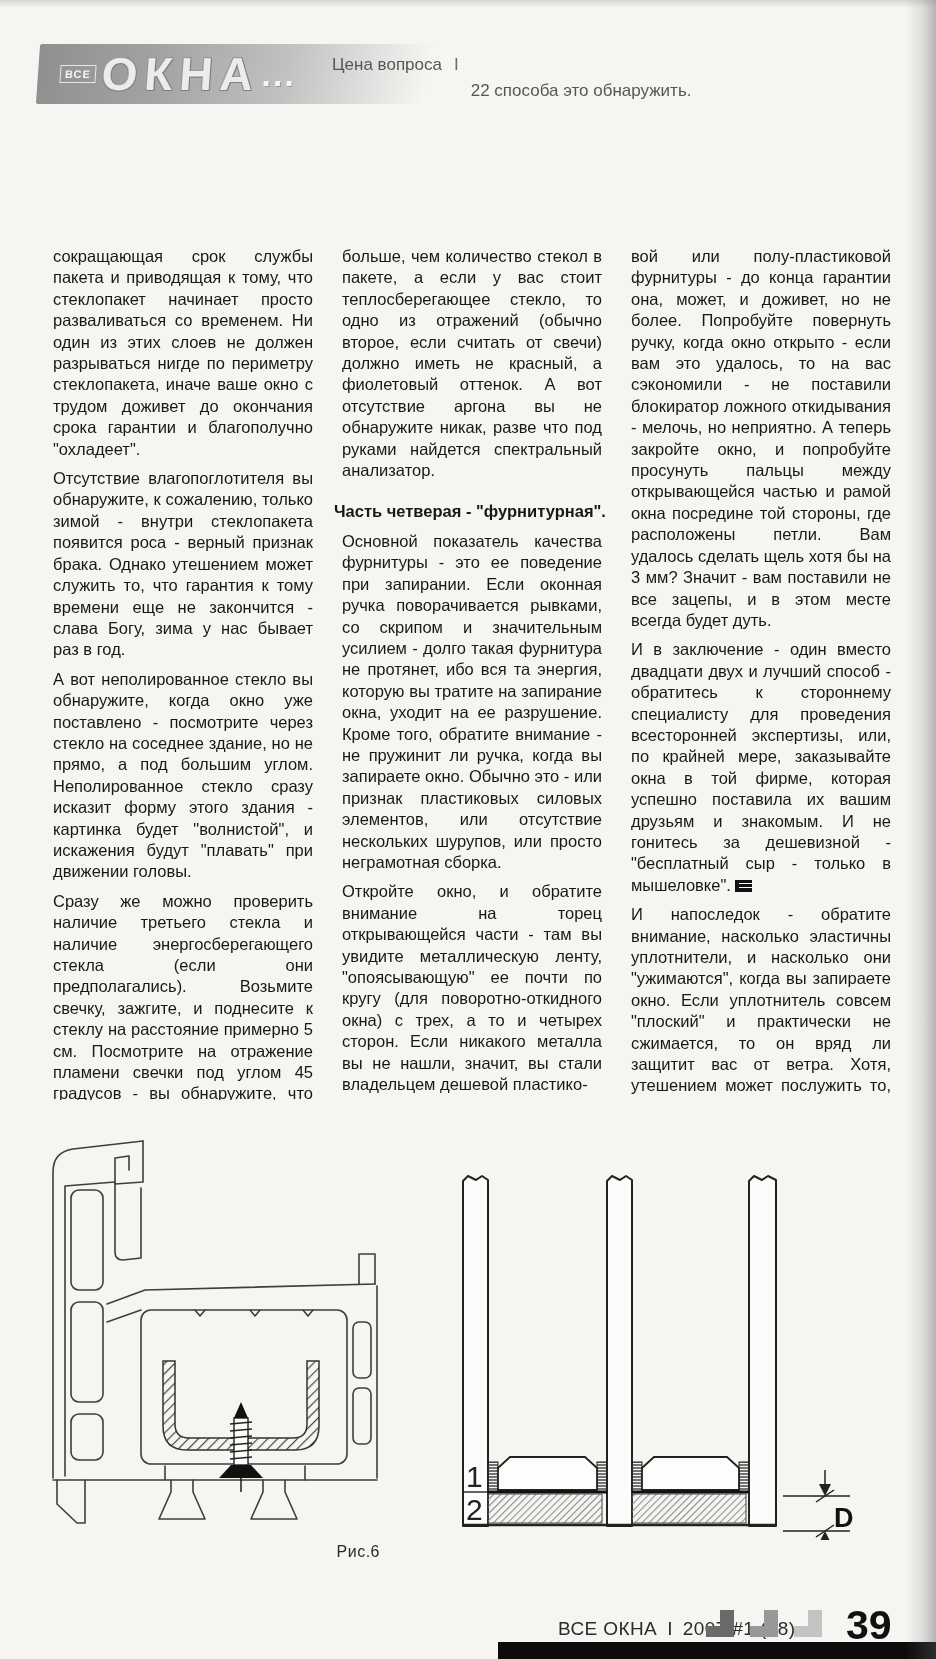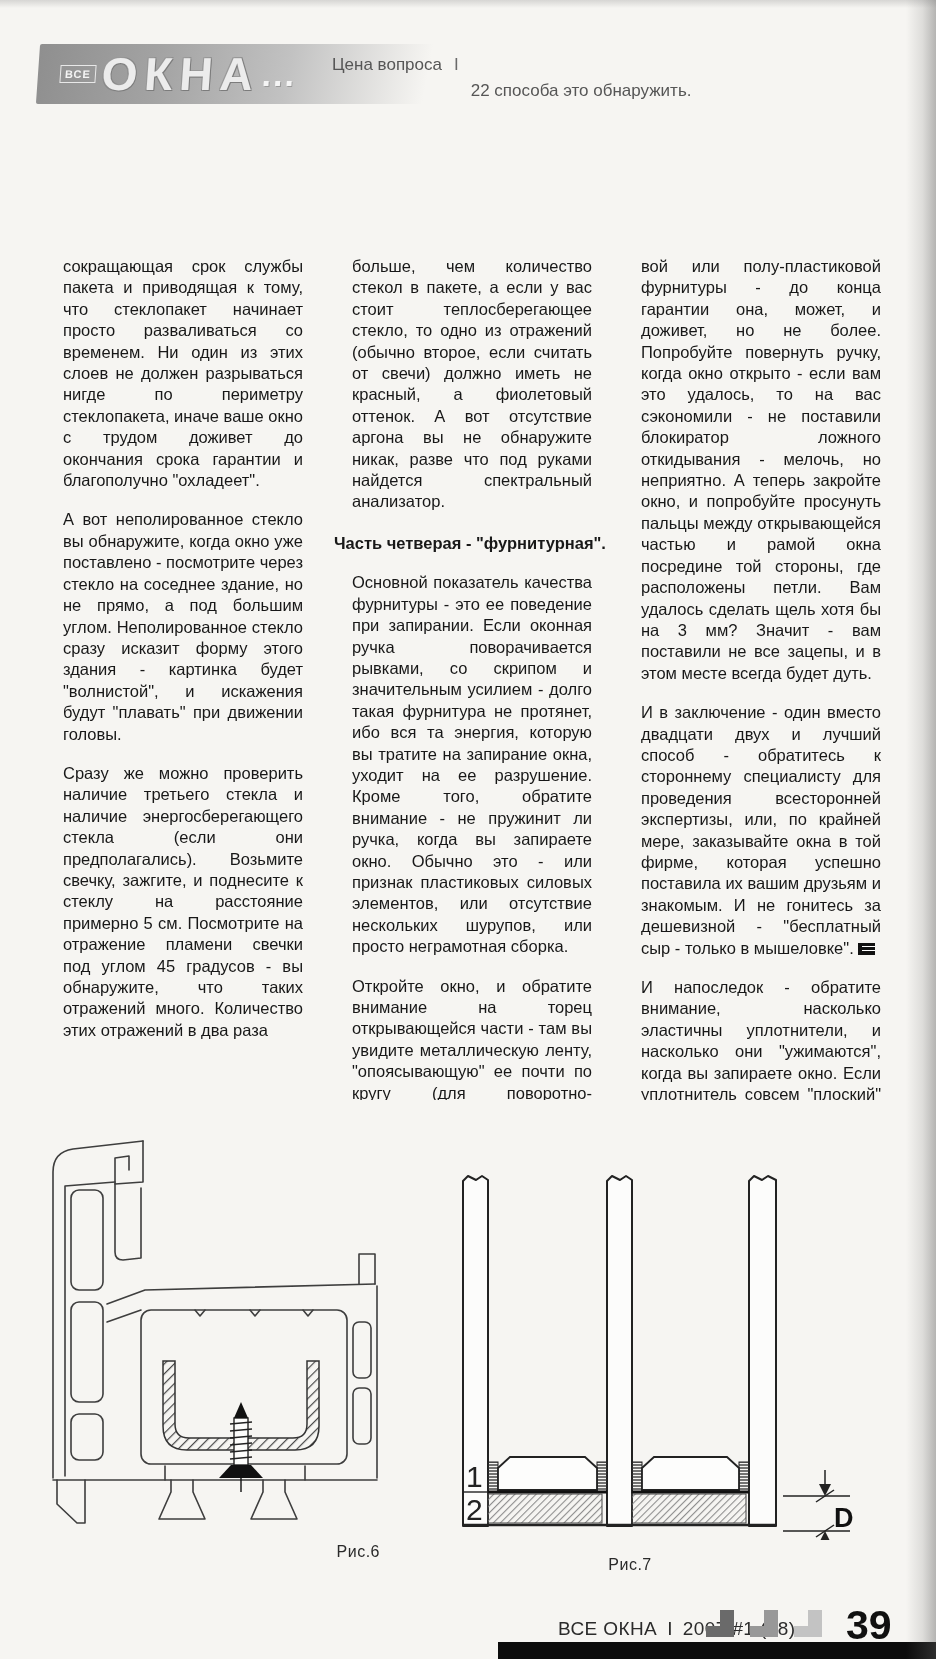--- a/index.html
+++ b/index.html
@@ -22,21 +22,21 @@
         color:#565656;font-size:17px;line-height:26px;}
   .header-topic{white-space:nowrap;}
   .header-sep{color:#6a6a6a;}
   .header-title{width:470px;}
 
   
   .cols{position:absolute;left:45px;top:238px;width:854px;height:862px;
         display:flex;gap:13px;}
   .col{width:276px;height:862px;overflow:hidden;text-align:justify;
        font-size:16.5px;line-height:21.4px;color:#181818;hyphens:auto;}
-  .col p{margin:18px;}
+  .col p{margin:8px;}
   .col h3{margin:20px 0 0 0;font-size:16.5px;line-height:21.4px;font-weight:bold;}
   .end-mark{display:inline-block;width:13px;height:12px;vertical-align:-1px;margin-left:4px;
        background:linear-gradient(#111 0 3px,#fff 3px 4px,#111 4px 7px,#fff 7px 8px,#111 8px 12px);
        border-left:4px solid #111;}
 
   
   .fig6{position:absolute;left:45px;top:1126px;}
   .fig7{position:absolute;left:430px;top:1140px;}
   .fig-caption{position:absolute;font-size:16px;color:#2a2a2a;letter-spacing:0.5px;}
   .cap6{left:45px;top:1543px;width:335px;text-align:right;}
@@ -68,20 +68,21 @@
     <span class="header-sep">I</span>
     <span class="header-title">
       <br>
       <span>22 способа это обнаружить.</span>
     </span>
   </div>
 
   <div class="cols">
     <div class="col">
       <p>сокращающая срок службы пакета и приводящая к тому, что стеклопакет начинает просто разваливаться со временем. Ни один из этих слоев не должен разрываться нигде по периметру стеклопакета, иначе ваше окно с трудом доживет до окончания срока гарантии и благополучно "охладеет".</p>
+      <p>Отсутствие влагопоглотителя вы обнаружите, к сожалению, только зимой - внутри стеклопакета появится роса - верный признак брака. Однако утешением может служить то, что гарантия к тому времени еще не закончится - слава Богу, зима у нас бывает раз в год.</p>
       <p>А вот неполированное стекло вы обнаружите, когда окно уже поставлено - посмотрите через стекло на соседнее здание, но не прямо, а под большим углом. Неполированное стекло сразу исказит форму этого здания - картинка будет "волнистой", и искажения будут "плавать" при движении головы.</p>
       <p>Сразу же можно проверить наличие третьего стекла и наличие энергосберегающего стекла (если они предполагались). Возьмите свечку, зажгите, и поднесите к стеклу на расстояние примерно 5 см. Посмотрите на отражение пламени свечки под углом 45 градусов - вы обнаружите, что таких отражений много. Количество этих отражений в два раза</p>
     </div>
     <div class="col">
       <p>больше, чем количество стекол в пакете, а если у вас стоит теплосберегающее стекло, то одно из отражений (обычно второе, если считать от свечи) должно иметь не красный, а фиолетовый оттенок. А вот отсутствие аргона вы не обнаружите никак, разве что под руками найдется спектральный анализатор.</p>
       <h3>Часть четверая - "фурнитурная".</h3>
       <p>Основной показатель качества фурнитуры - это ее поведение при запирании. Если оконная ручка поворачивается рывками, со скрипом и значительным усилием - долго такая фурнитура не протянет, ибо вся та энергия, которую вы тратите на запирание окна, уходит на ее разрушение. Кроме того, обратите внимание - не пружинит ли ручка, когда вы запираете окно. Обычно это - или признак пластиковых силовых элементов, или отсутствие нескольких шурупов, или просто неграмотная сборка.</p>
       <p>Откройте окно, и обратите внимание на торец открывающейся части - там вы увидите металлическую ленту, "опоясывающую" ее почти по кругу (для поворотно-откидного окна) с трех, а то и четырех сторон. Если никакого металла вы не нашли, значит, вы стали владельцем дешевой пластико-</p>
     </div>
     <div class="col">
@@ -183,21 +184,20 @@
       <line x1="353" y1="391" x2="420" y2="391"></line>
       <line x1="395" y1="330" x2="395" y2="344"></line>
       <line x1="395" y1="403" x2="395" y2="414"></line>
       <line x1="386" y1="362" x2="404" y2="350"></line>
       <line x1="386" y1="397" x2="404" y2="385"></line>
     </g>
     <polygon points="395,356 389,344 401,344" fill="#222"></polygon>
     <polygon points="395,391 389,403 401,403" fill="#222"></polygon>
     <text x="404" y="387" font-size="27" font-weight="bold" fill="#111" font-family="Liberation Sans, sans-serif">D</text>
   </svg>
-  <div class="fig-caption cap7">Рис.7</div>
 
   <div class="footer-text">
     <span>ВСЕ ОКНА</span>
     <span>I</span>
     <span>2007 #1 (18)</span>
   </div>
   <div class="corner-icons">
     <svg width="28" height="27" viewBox="0 0 28 27">
         <path d="M0 27 V16 H14 V0 H28 V27 Z" fill="#6a6a6a"></path>
       </svg>

